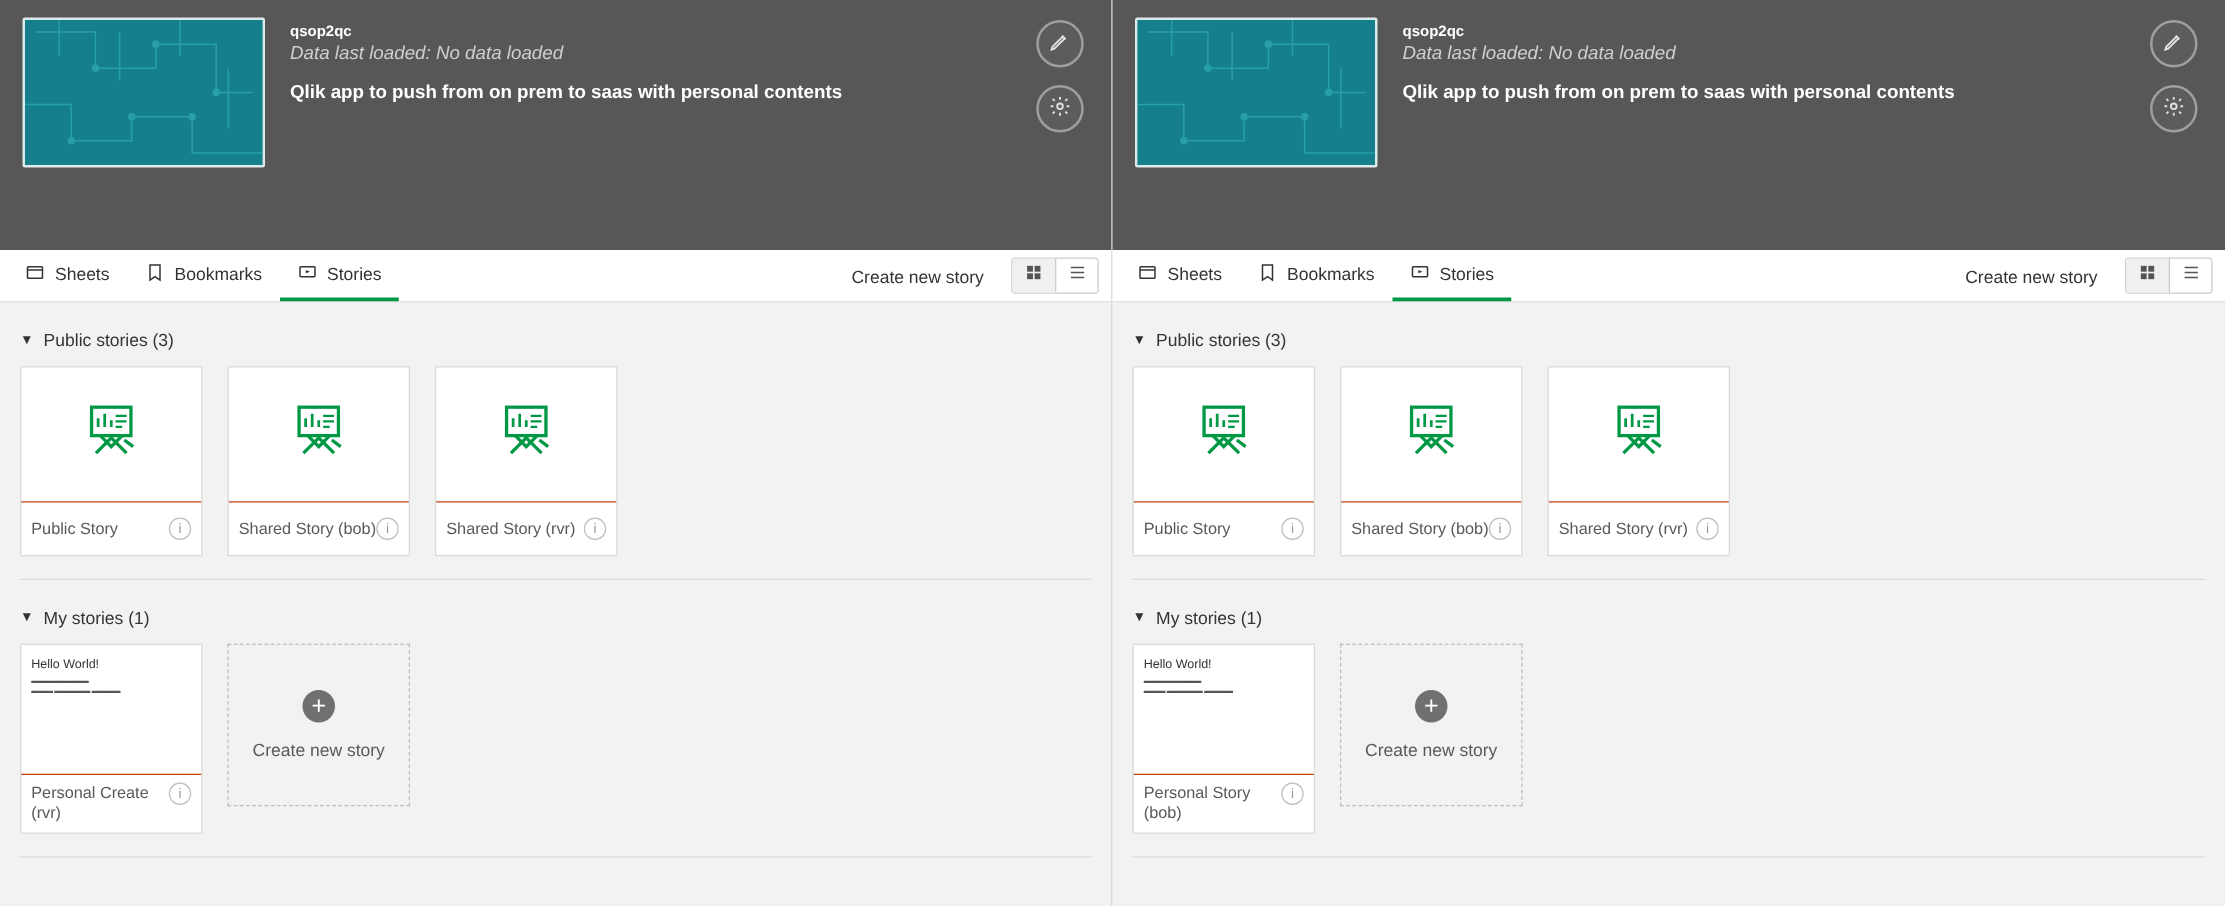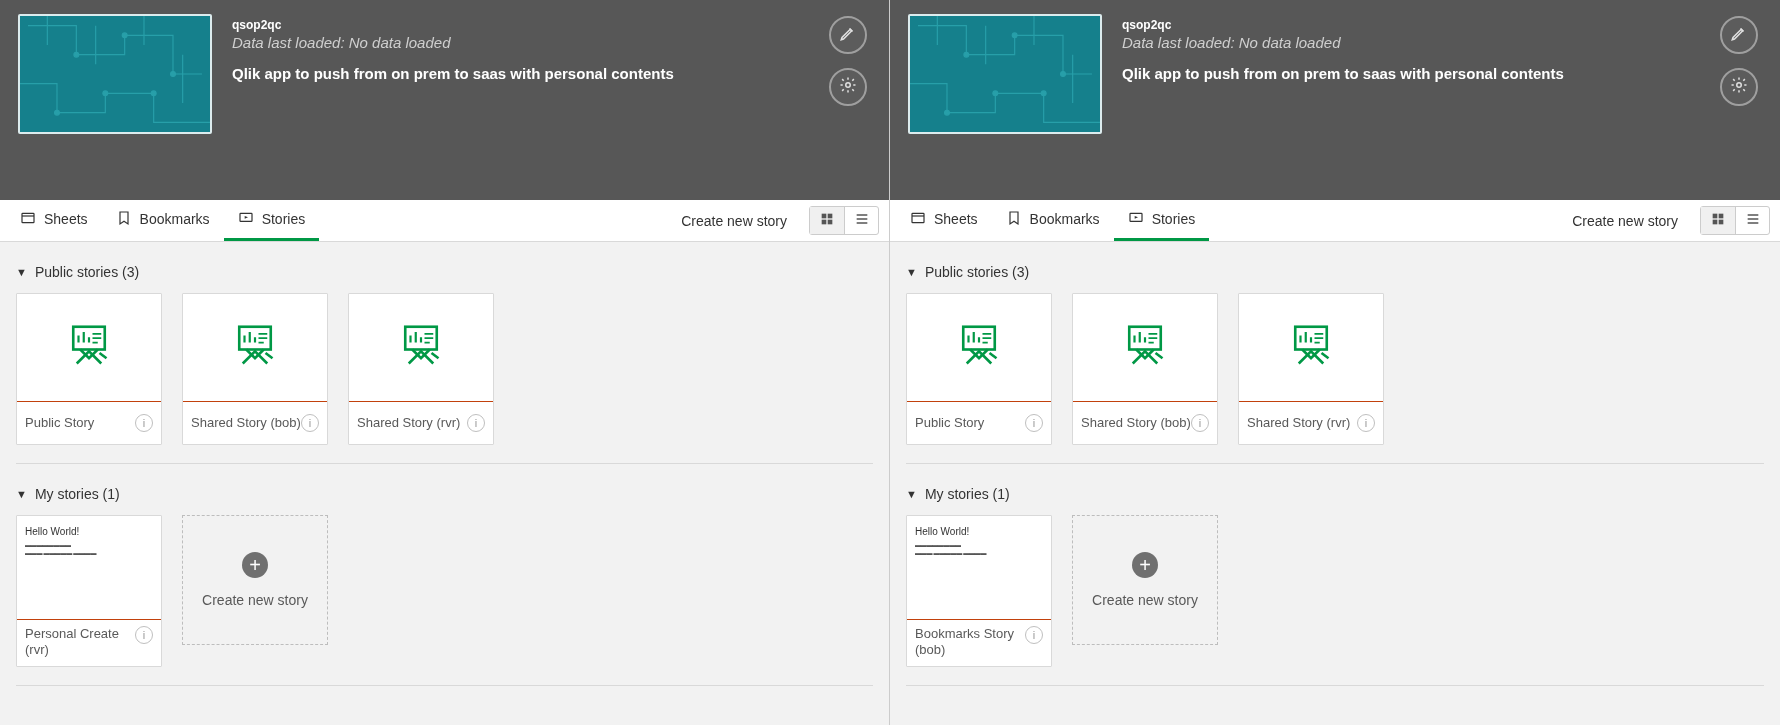--- a/index.html
+++ b/index.html
@@ -452,21 +452,21 @@
         </div>
         <div class="cards">
           <div class="card stacked">
           <div class="card-thumb">
               <div class="personal-thumb">
             <div class="hw">Hello World!</div>
             <div class="tiny">▬▬▬▬▬▬▬▬<br>▬▬▬ ▬▬▬▬▬ ▬▬▬▬</div>
           </div>
             </div>
           <div class="card-footer tall">
-            <span class="card-title">Bookmarks Story (bob)</span>
+            <span class="card-title">Personal Story (bob)</span>
             <span class="info-icon">i</span>
           </div>
           </div>
           <div class="placeholder">
             <div class="plus-circle">+</div>
             <div>Create new story</div>
           </div>
         </div>
         <hr>
       </div>

